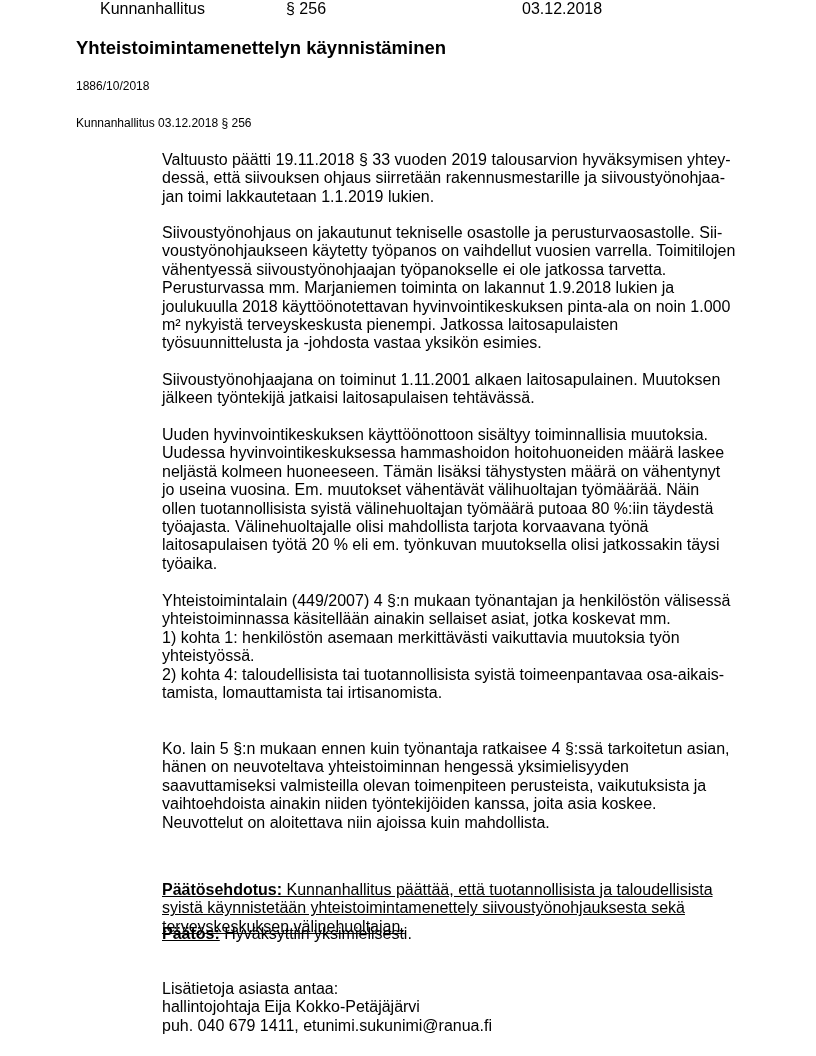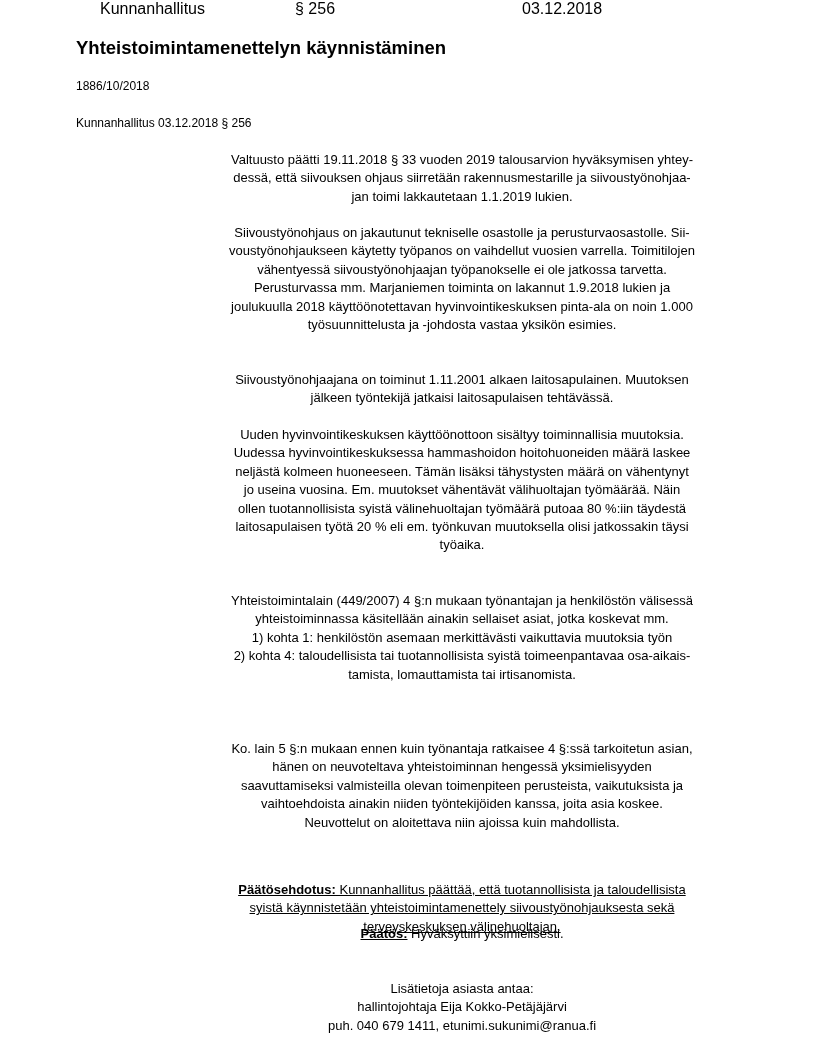--- a/index.html
+++ b/index.html
@@ -1,72 +1,75 @@
 <!DOCTYPE html>
 <html><head>
 <meta charset="utf-8">
 <style>
   html, body { margin: 0; padding: 0; background: #ffffff; }
   body { width: 816px; height: 1056px; position: relative; overflow: hidden;
          font-family: "Liberation Sans", sans-serif; color: #000; }
   .hdr { position: absolute; top: -1px; font-size: 16px; line-height: 20px; }
   .title { position: absolute; left: 76px; top: 37px; font-size: 18.5px; font-weight: bold; line-height: 22px; }
   .meta { position: absolute; left: 76px; font-size: 12px; line-height: 20px; }
-  .para { position: absolute; left: 162px; width: 600px; font-size: 13px; line-height: 18.4px; text-align: center; }
+  .para { position: absolute; left: 162px; width: 600px; font-size: 16px; line-height: 18.4px; }
   .para .ln { display: block; white-space: nowrap; }
   .lbl { font-weight: bold; text-decoration: underline; }
 </style>
 </head>
 <body>
 
 <div>
 
   <div class="hdr" style="left:76px;margin-left:24px;">Kunnanhallitus</div>
-  <div class="hdr" style="left:286px;margin-left:9px;">§ 256</div>
+  <div class="hdr" style="left:286px;">§ 256</div>
   <div class="hdr" style="left:522px;">03.12.2018</div>
 
   <div class="title">Yhteistoimintamenettelyn käynnistäminen</div>
 
   <div class="meta" style="top:76px;">1886/10/2018</div>
   <div class="meta" style="top:113px;">Kunnanhallitus 03.12.2018 § 256</div>
 
   <div class="para" style="top:151px;">
     <span class="ln">Valtuusto päätti 19.11.2018 § 33 vuoden 2019 talousarvion hyväksymisen yhtey-</span>
     <span class="ln">dessä, että siivouksen ohjaus siirretään rakennusmestarille ja siivoustyönohjaa-</span>
     <span class="ln">jan toimi lakkautetaan 1.1.2019 lukien.</span>
   </div>
 
   <div class="para" style="top:224px;">
     <span class="ln">Siivoustyönohjaus on jakautunut tekniselle osastolle ja perusturvaosastolle. Sii-</span>
     <span class="ln">voustyönohjaukseen käytetty työpanos on vaihdellut vuosien varrella. Toimitilojen</span>
     <span class="ln">vähentyessä siivoustyönohjaajan työpanokselle ei ole jatkossa tarvetta.</span>
     <span class="ln">Perusturvassa mm. Marjaniemen toiminta on lakannut 1.9.2018 lukien ja</span>
     <span class="ln">joulukuulla 2018 käyttöönotettavan hyvinvointikeskuksen pinta-ala on noin 1.000</span>
+    <span class="ln">m² nykyistä terveyskeskusta pienempi. Jatkossa laitosapulaisten</span>
     <span class="ln">työsuunnittelusta ja -johdosta vastaa yksikön esimies.</span>
   </div>
 
   <div class="para" style="top:371px;">
     <span class="ln">Siivoustyönohjaajana on toiminut 1.11.2001 alkaen laitosapulainen. Muutoksen</span>
     <span class="ln">jälkeen työntekijä jatkaisi laitosapulaisen tehtävässä.</span>
   </div>
 
   <div class="para" style="top:426px;">
     <span class="ln">Uuden hyvinvointikeskuksen käyttöönottoon sisältyy toiminnallisia muutoksia.</span>
     <span class="ln">Uudessa hyvinvointikeskuksessa hammashoidon hoitohuoneiden määrä laskee</span>
     <span class="ln">neljästä kolmeen huoneeseen. Tämän lisäksi tähystysten määrä on vähentynyt</span>
     <span class="ln">jo useina vuosina. Em. muutokset vähentävät välihuoltajan työmäärää. Näin</span>
     <span class="ln">ollen tuotannollisista syistä välinehuoltajan työmäärä putoaa 80 %:iin täydestä</span>
+    <span class="ln">työajasta. Välinehuoltajalle olisi mahdollista tarjota korvaavana työnä</span>
     <span class="ln">laitosapulaisen työtä 20 % eli em. työnkuvan muutoksella olisi jatkossakin täysi</span>
     <span class="ln">työaika.</span>
   </div>
 
   <div class="para" style="top:592px;">
     <span class="ln">Yhteistoimintalain (449/2007) 4 §:n mukaan työnantajan ja henkilöstön välisessä</span>
     <span class="ln">yhteistoiminnassa käsitellään ainakin sellaiset asiat, jotka koskevat mm.</span>
     <span class="ln">1) kohta 1: henkilöstön asemaan merkittävästi vaikuttavia muutoksia työn</span>
+    <span class="ln">yhteistyössä.</span>
     <span class="ln">2) kohta 4: taloudellisista tai tuotannollisista syistä toimeenpantavaa osa-aikais-</span>
     <span class="ln">tamista, lomauttamista tai irtisanomista.</span>
   </div>
 
   <div class="para" style="top:740px;">
     <span class="ln">Ko. lain 5 §:n mukaan ennen kuin työnantaja ratkaisee 4 §:ssä tarkoitetun asian,</span>
     <span class="ln">hänen on neuvoteltava yhteistoiminnan hengessä yksimielisyyden</span>
     <span class="ln">saavuttamiseksi valmisteilla olevan toimenpiteen perusteista, vaikutuksista ja</span>
     <span class="ln">vaihtoehdoista ainakin niiden työntekijöiden kanssa, joita asia koskee.</span>
     <span class="ln">Neuvottelut on aloitettava niin ajoissa kuin mahdollista.</span>

